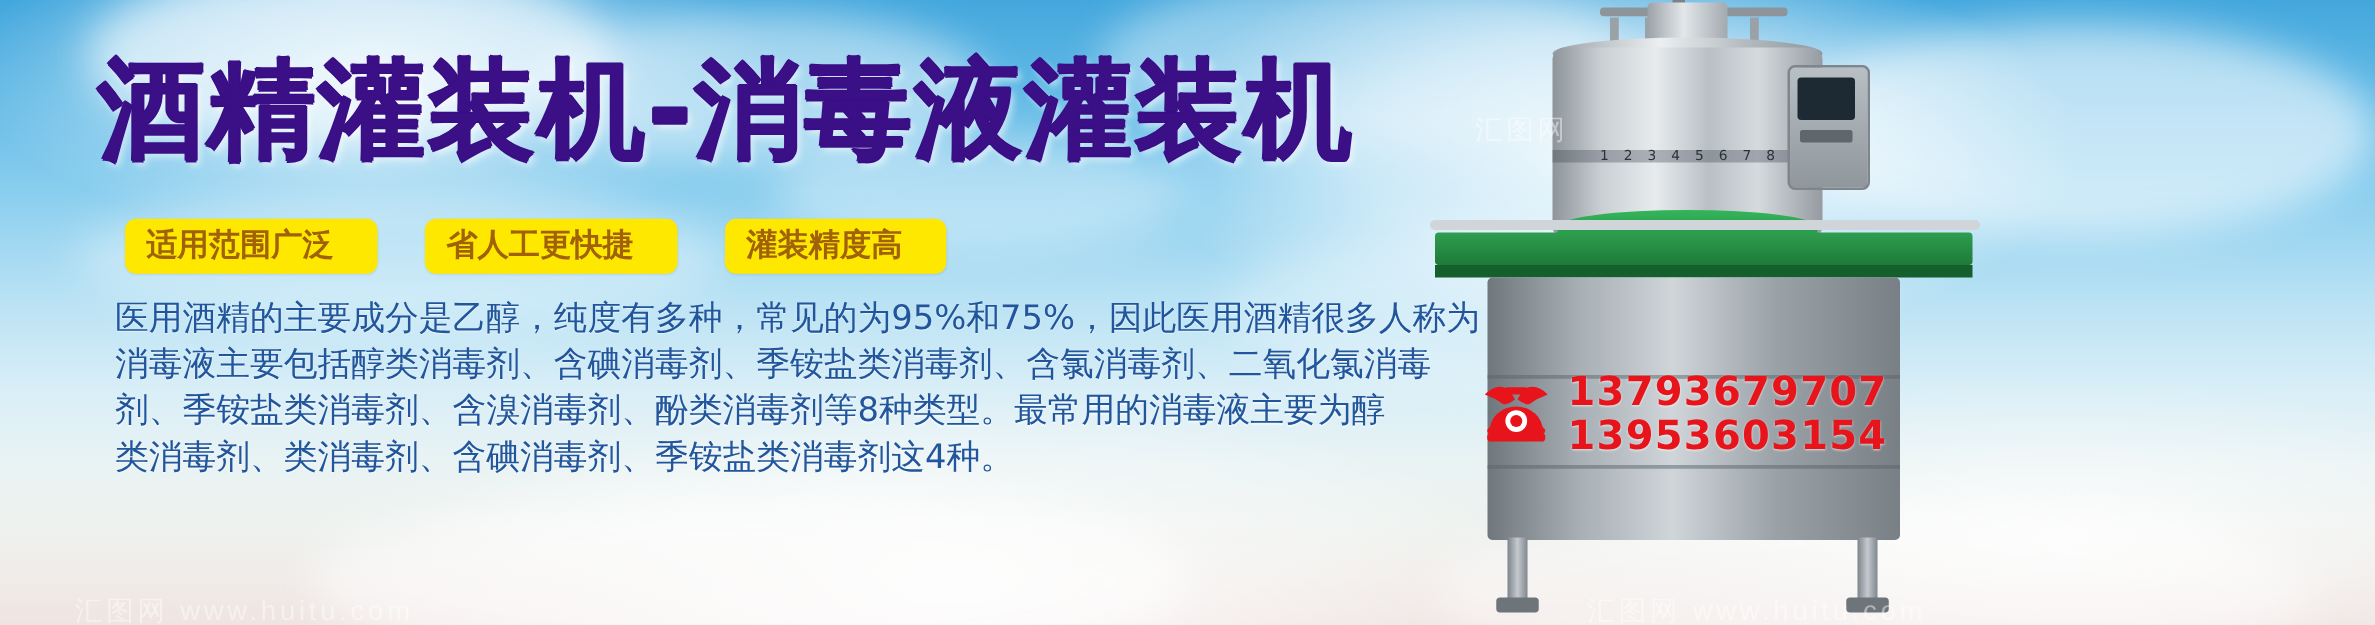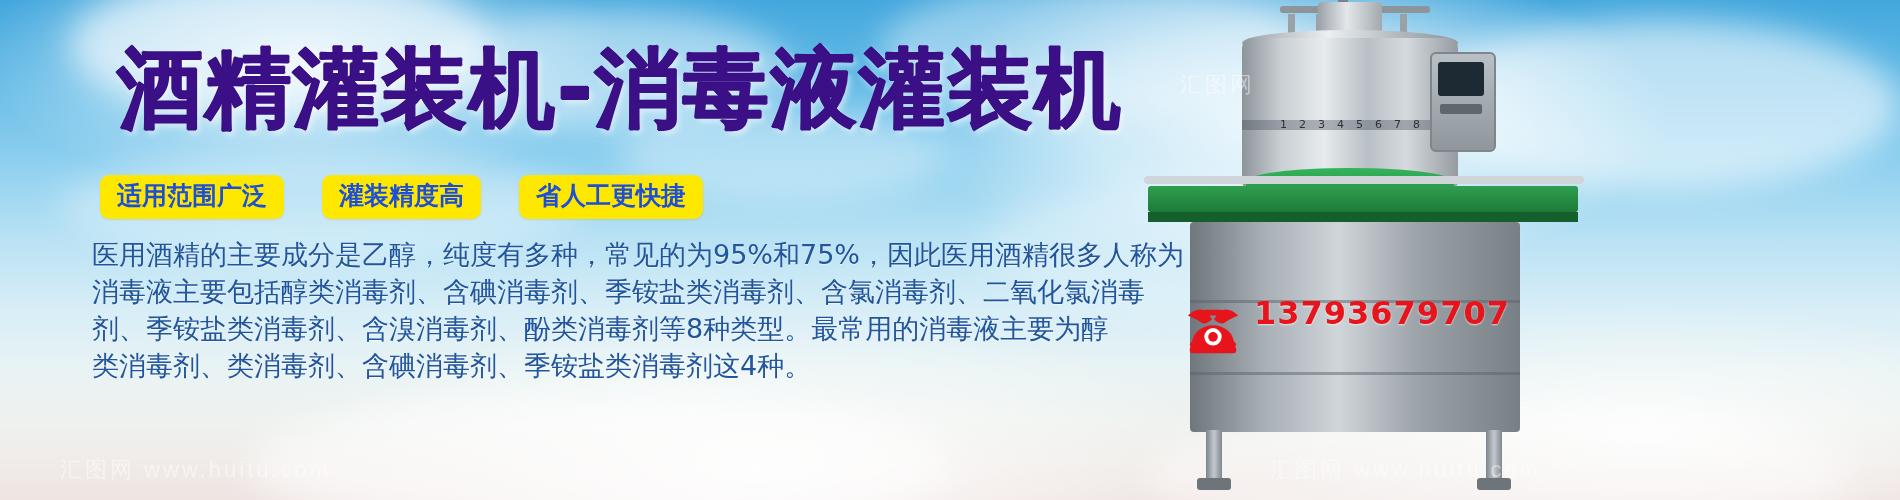--- a/index.html
+++ b/index.html
@@ -35,29 +35,28 @@
     position:absolute;left:78px;top:42px;
     font-size:86px;line-height:92px;font-weight:bold;
     color:#3b0f86;
     letter-spacing:2px;
     white-space:nowrap;
     text-shadow:
       0 0 1px #3b0f86,
       1px 0 0 #3b0f86, -1px 0 0 #3b0f86, 0 1px 0 #3b0f86, 0 -1px 0 #3b0f86,
       3px 4px 6px rgba(255,255,255,0.55);
     font-family:"DejaVu Sans","Liberation Sans",sans-serif;
-    margin-left:39px;
   }
 
   .pills{position:absolute;left:100px;top:175px;display:flex;gap:38px;align-items:center;}
   .pill{
     background:#ffe800;
-    color:#1d4ed8;
+    color:#a16207;
     border-radius:9px;
-    padding:6px 17px 8px 17px;
+    padding:6px 35px 8px 17px;
     font-size:25px;line-height:30px;font-weight:600;
     white-space:nowrap;
     box-shadow:0 1px 2px rgba(0,0,0,0.08);
     font-family:"DejaVu Sans","Liberation Sans",sans-serif;
   }
 
   .body-copy{
     position:absolute;left:92px;top:236px;width:1010px;
     color:#21559c;
     font-size:27px;line-height:37px;
@@ -97,21 +96,21 @@
   .rail{left:14px;top:176px;width:440px;height:8px;background:#cfd5d9;border-radius:4px;}
   .greenring{left:116px;top:168px;width:208px;height:34px;background:linear-gradient(180deg,#35b45b,#1f8b3f);border-radius:50%/40%;}
   .body-box{left:60px;top:222px;width:330px;height:210px;border-radius:4px;}
   .body-line{left:60px;top:300px;width:330px;height:3px;background:rgba(90,100,110,.5);}
   .body-line2{left:60px;top:372px;width:330px;height:3px;background:rgba(90,100,110,.5);}
   .leg{top:430px;width:16px;height:52px;background:linear-gradient(90deg,#7d848a,#c3c9ce,#80878d);}
   .foot{top:478px;width:34px;height:12px;background:#6d747a;border-radius:3px;}
   .numstrip{left:150px;top:118px;width:150px;height:14px;}
   .numstrip span{position:absolute;top:0;color:#2b3339;font-size:11px;font-family:"DejaVu Sans",sans-serif;}
 
-  .wm{position:absolute;color:rgba(255,255,255,0.45);font-size:22px;letter-spacing:3px;font-family:"Liberation Sans",sans-serif;pointer-events:none;}
+  .wm{position:absolute;color:rgba(255,255,255,0.45);font-size:22px;letter-spacing:3px;font-family:"Liberation Sans",sans-serif;pointer-events:none;margin-top:19px;}
   .wm1{left:60px;top:455px;}
   .wm2{left:1270px;top:455px;}
   .wm3{left:1180px;top:70px;}
 </style>
 </head>
 <body>
 
 <div class="banner">
 
   <div class="cloud c1"></div>
@@ -123,22 +122,22 @@
   <div class="cloud c7"></div>
   <div class="cloud c8"></div>
   <div class="cloud c9"></div>
 
   <div class="content">
 
     <div class="headline">酒精灌装机-消毒液灌装机</div>
 
     <div class="pills">
       <div class="pill">适用范围广泛</div>
+      <div class="pill">省人工更快捷</div>
       <div class="pill">灌装精度高</div>
-      <div class="pill">省人工更快捷</div>
     </div>
 
     <div class="body-copy">
       <p>医用酒精的主要成分是乙醇，纯度有多种，常见的为95%和75%，因此医用酒精很多人称为</p>
       <p>消毒液主要包括醇类消毒剂、含碘消毒剂、季铵盐类消毒剂、含氯消毒剂、二氧化氯消毒</p>
       <p>剂、季铵盐类消毒剂、含溴消毒剂、酚类消毒剂等8种类型。最常用的消毒液主要为醇</p>
       <p>类消毒剂、类消毒剂、含碘消毒剂、季铵盐类消毒剂这4种。</p>
     </div>
   </div>
 
@@ -188,20 +187,21 @@
         <rect x="8" y="46" width="48" height="7" rx="3" fill="#e8141c"></rect>
         <circle cx="32" cy="36" r="9" fill="#ffffff"></circle>
         <circle cx="32" cy="36" r="5" fill="#e8141c"></circle>
         <path d="M6 14 q10 -10 20 -4 l5 8 q-6 5 -10 4 l-6 -4 z" fill="#e8141c"></path>
         <path d="M58 14 q-10 -10 -20 -4 l-5 8 q6 5 10 4 l6 -4 z" fill="#e8141c"></path>
         <rect x="22" y="8" width="20" height="6" rx="3" fill="#e8141c"></rect>
       </svg>
     </div>
     <div class="phone-numbers">
       <div>13793679707</div>
+      <div>13953603154</div>
     </div>
   </div>
 
   <div class="wm wm1">汇图网 www.huitu.com</div>
   <div class="wm wm2">汇图网 www.huitu.com</div>
   <div class="wm wm3">汇图网</div>
 
 </div>
 
 </body></html>

